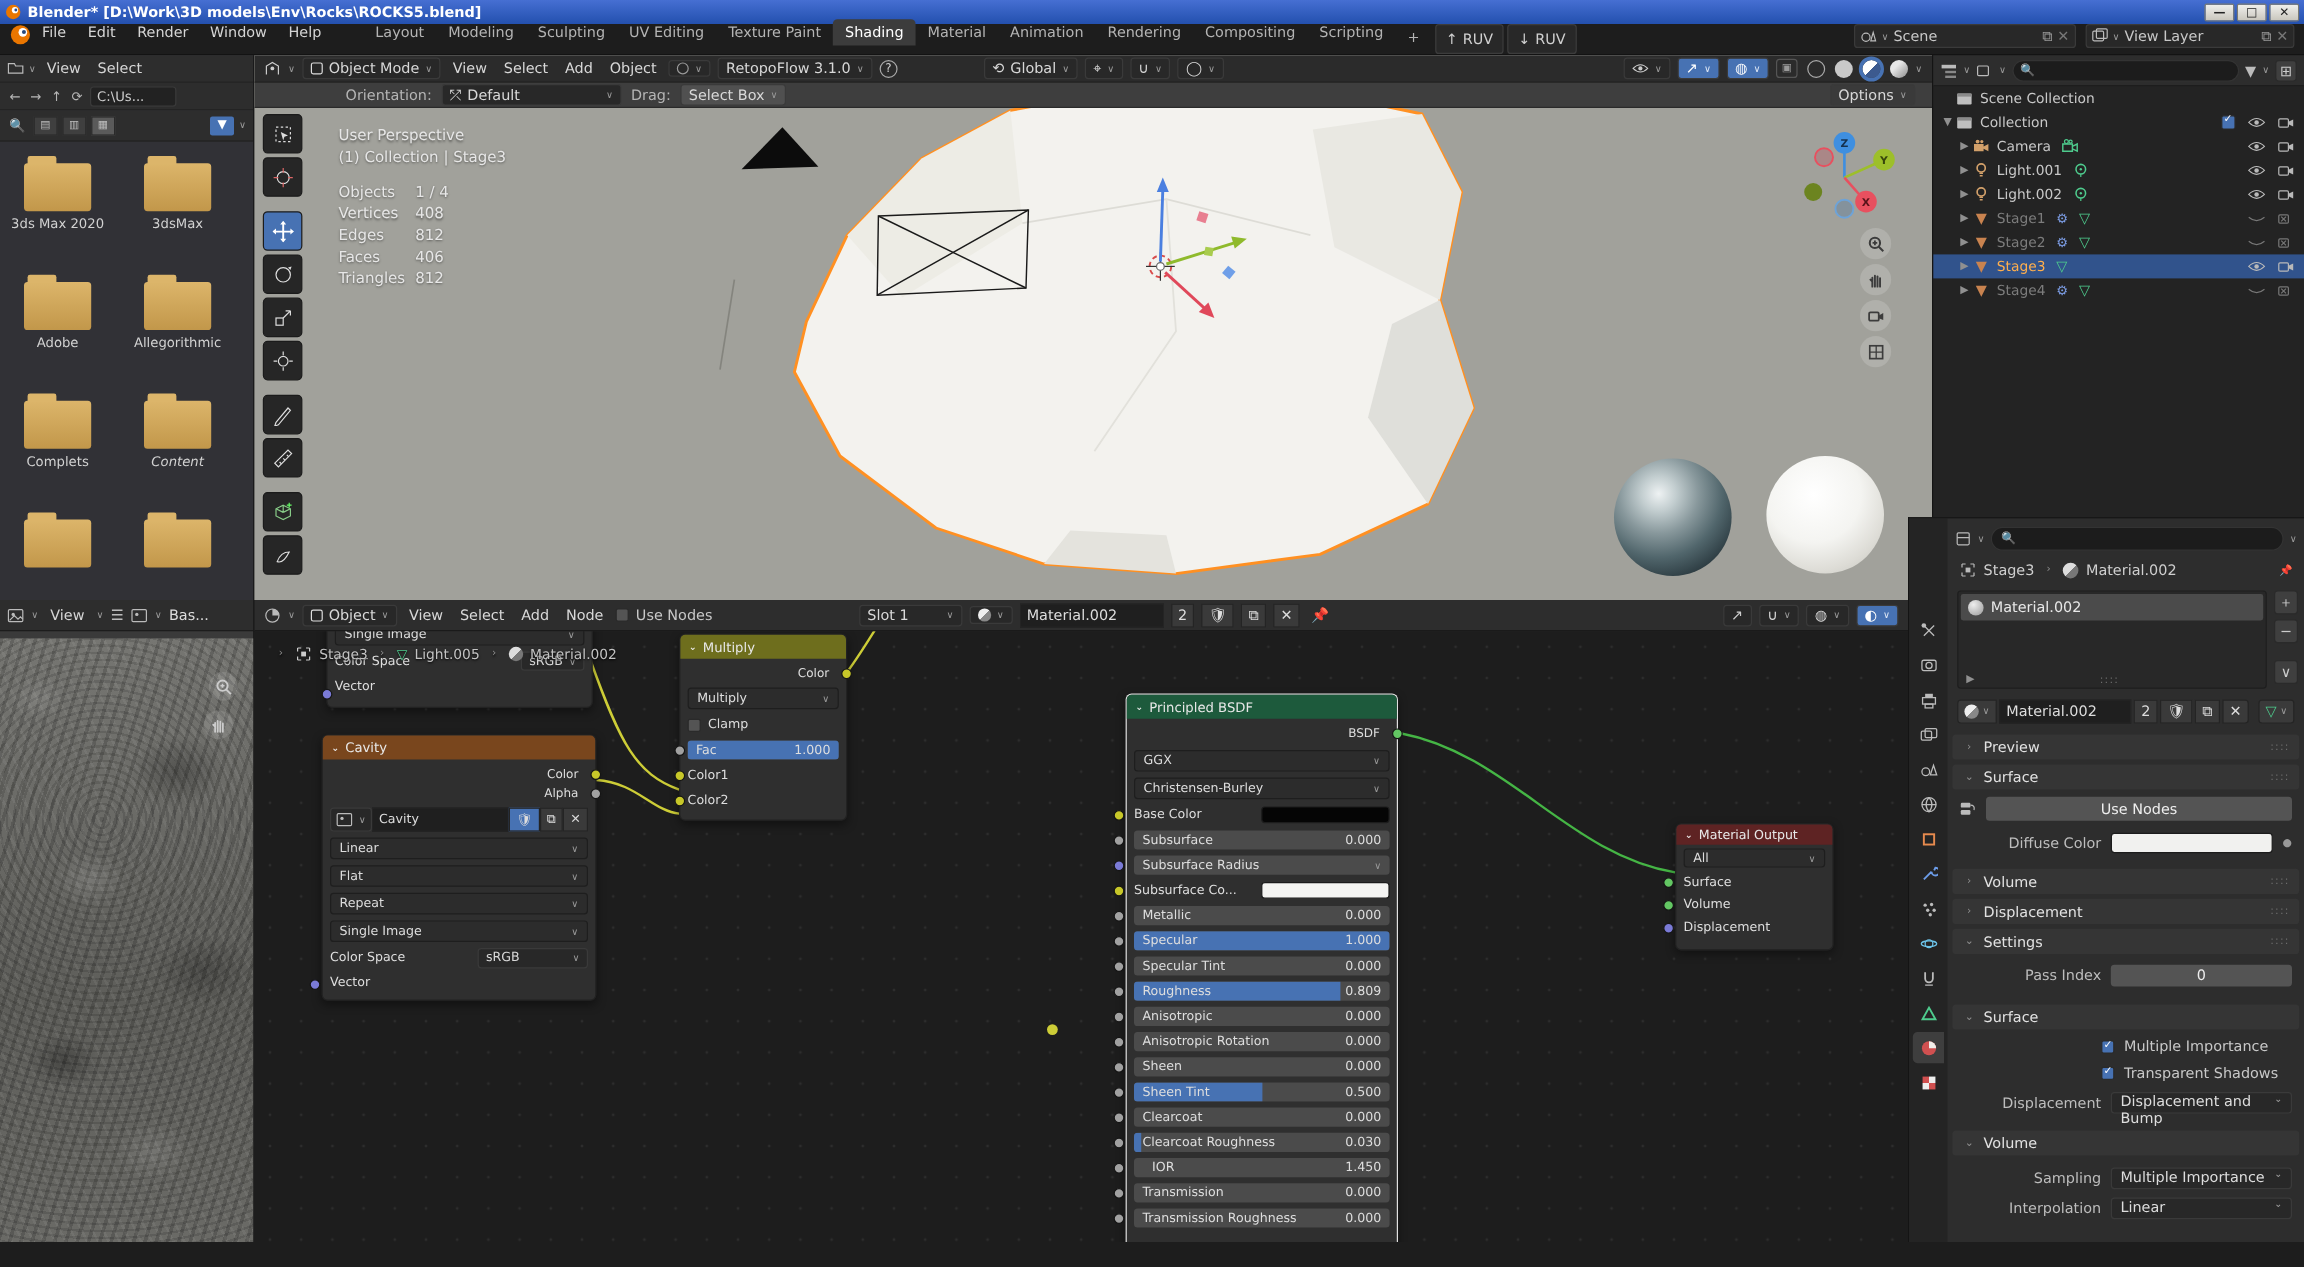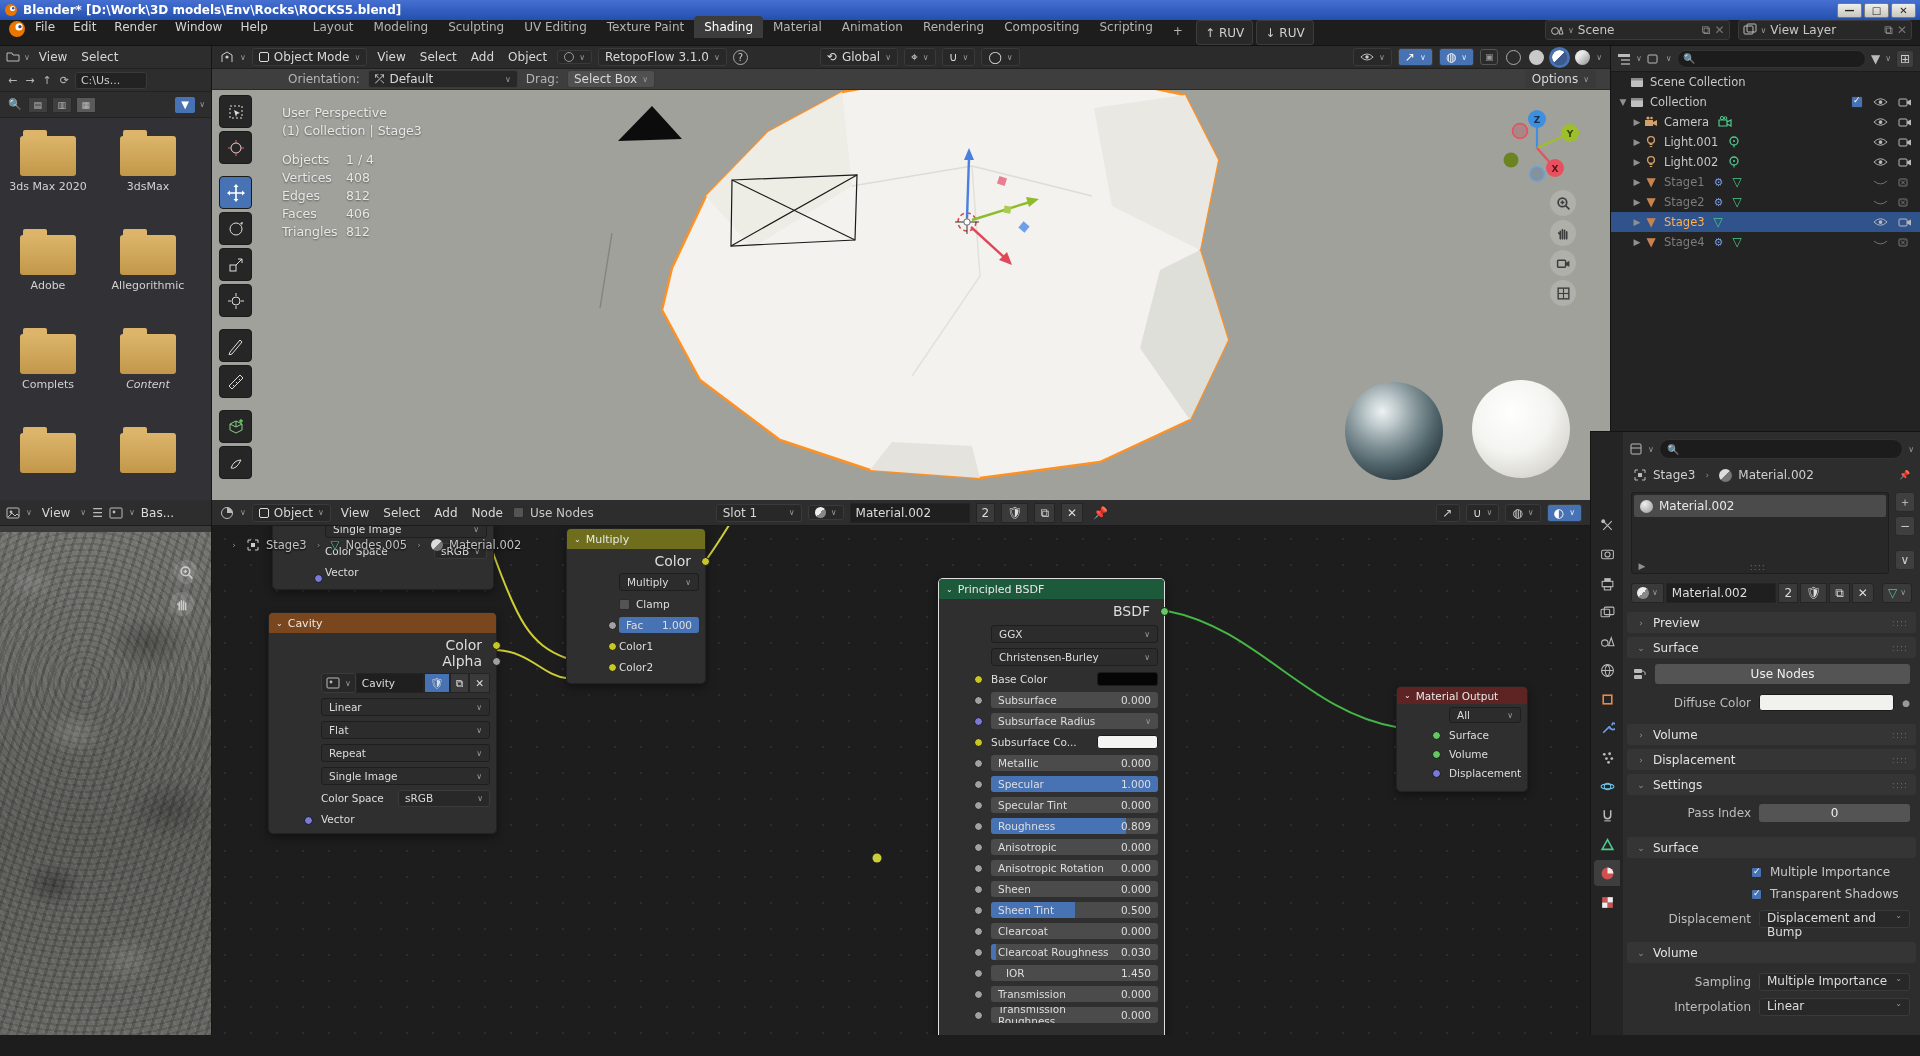--- a/index.html
+++ b/index.html
@@ -59,30 +59,30 @@
   .tool-btn svg{width:18px;height:18px;}
   .navball-btn{position:absolute;width:26px;height:26px;border-radius:50%;background:rgba(255,255,255,.16);display:flex;align-items:center;justify-content:center;z-index:20;}
   .navball-btn svg{width:15px;height:15px;}
   .preview-sphere{position:absolute;border-radius:50%;z-index:15;}
 
   
   #shader{left:212px;top:500px;width:1378px;height:535px;background-color:#1d1d1d;background-image:radial-gradient(circle,#2d2d2d 1px,transparent 1.4px);background-size:26px 26px;overflow:hidden;}
   .sh-header{position:absolute;left:0;top:0;width:100%;height:26px;background:#2d2d2d;border-bottom:1px solid #1a1a1a;display:flex;align-items:center;gap:6px;padding:0 8px;z-index:40;}
   .node{position:absolute;background:rgba(48,48,48,.97);border:1px solid #222;border-radius:5px;box-shadow:0 3px 8px rgba(0,0,0,.4);z-index:10;font-size:11px;}
   .node-hdr{height:20px;border-radius:4px 4px 0 0;display:flex;align-items:center;gap:5px;padding:0 7px;color:#e8e8e8;font-size:11px;}
-  .node .body{padding:4px 6px 6px 6px;position:relative;margin-left:46px;}
+  .node .body{padding:4px 6px 6px 6px;position:relative;}
   .sock{position:absolute;width:9px;height:9px;border-radius:50%;border:1px solid #151515;z-index:12;}
   .nrow{position:relative;height:16px;display:flex;align-items:center;margin-bottom:5px;font-size:10.5px;color:#dedede;}
   .nrow .slider{position:relative;flex:1;height:16px;background:#4b4b4b;border-radius:3px;overflow:hidden;display:flex;align-items:center;padding:0 7px;}
   .nrow .fill{position:absolute;left:0;top:0;bottom:0;background:var(--accent);}
   .nrow .lab,.nrow .val{position:relative;z-index:2;}
   .nrow .val{margin-left:auto;}
   .ndd{height:18px;background:#2c2c2c;border:1px solid #1e1e1e;border-radius:3px;display:flex;align-items:center;padding:0 7px;color:#ddd;margin-bottom:5px;font-size:10.5px;}
   .ndd .caret{margin-left:auto;}
-  .outrow{height:16px;display:flex;justify-content:flex-end;align-items:center;padding:0 8px;color:#ddd;font-size:14px;position:relative;}
+  .outrow{height:16px;display:flex;justify-content:flex-end;align-items:center;padding:0 8px;color:#ddd;font-size:10px;position:relative;}
   .swatch{flex:1;height:14px;border-radius:3px;border:1px solid #1c1c1c;}
   .bcrumb{position:absolute;left:16px;top:38px;z-index:20;display:flex;align-items:center;gap:6px;color:#c3c3c3;font-size:11.5px;text-shadow:0 1px 2px #000;}
 
   
   #outliner{left:1610px;top:46px;width:310px;height:385px;background:#232323;border-left:1px solid #141414;overflow:hidden;}
   .ol-header{height:26px;background:#2d2d2d;border-bottom:1px solid #1b1b1b;display:flex;align-items:center;gap:5px;padding:0 6px;}
   .ol-search{flex:1;height:18px;background:#1c1c1c;border:1px solid #333;border-radius:9px;display:flex;align-items:center;padding:0 6px;color:#888;gap:4px;}
   .ol-row{height:20px;display:flex;align-items:center;padding:0 6px;position:relative;font-size:11.5px;color:#c8c8c8;}
   .ol-row.selected{background:var(--selection);}
   .ol-row.dim{color:#7c7c7c;}
@@ -1101,21 +1101,21 @@
 
     <div class="bcrumb">
       <span class="tri">›</span>
       <svg class="mini-ic" viewBox="0 0 14 14">
           <path d="M2 2h3M9 2h3M2 12h3M9 12h3M2 2v3M2 9v3M12 2v3M12 9v3" stroke="#ccc" fill="none"></path>
           <rect x="5" y="5" width="4" height="4" fill="#ccc"></rect>
         </svg>
       <span>Stage3</span>
       <span class="tri">›</span>
       <span style="color:#4ecb8d">▽</span>
-      <span>Nodes.005</span>
+      <span>Light.005</span>
       <span class="tri">›</span>
       <span style="width:12px;height:12px;border-radius:50%;background:linear-gradient(135deg,#ddd 50%,#777 50%);display:inline-block"></span>
       <span>Material.002</span>
     </div>
 
     <div class="node" style="left:56px;top:112px;width:229px">
       <div class="node-hdr" style="background:var(--node_image_header)">
           <span class="caret" style="color:#eee">⌄</span>
           <span>Cavity</span>
         </div>

